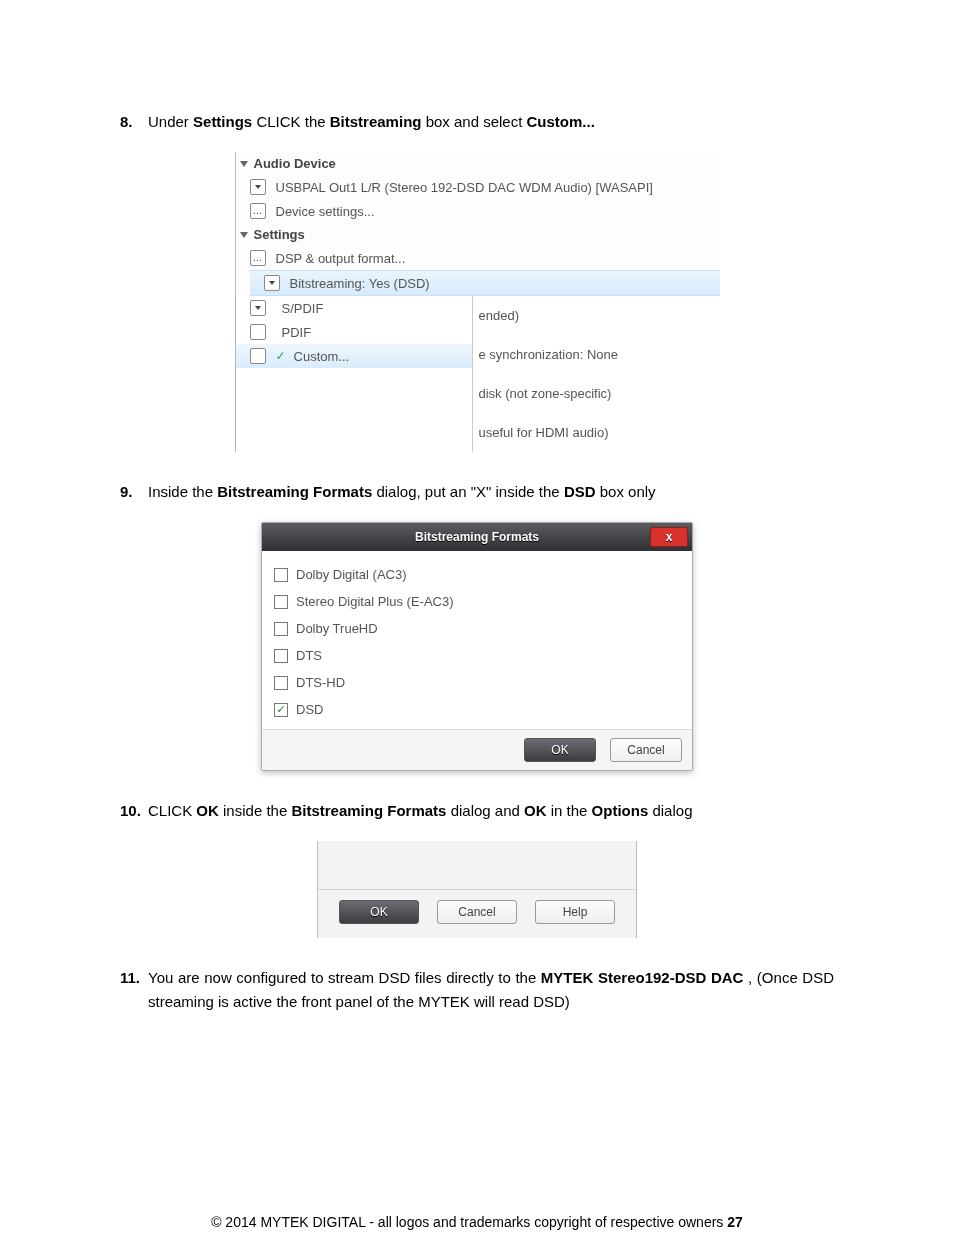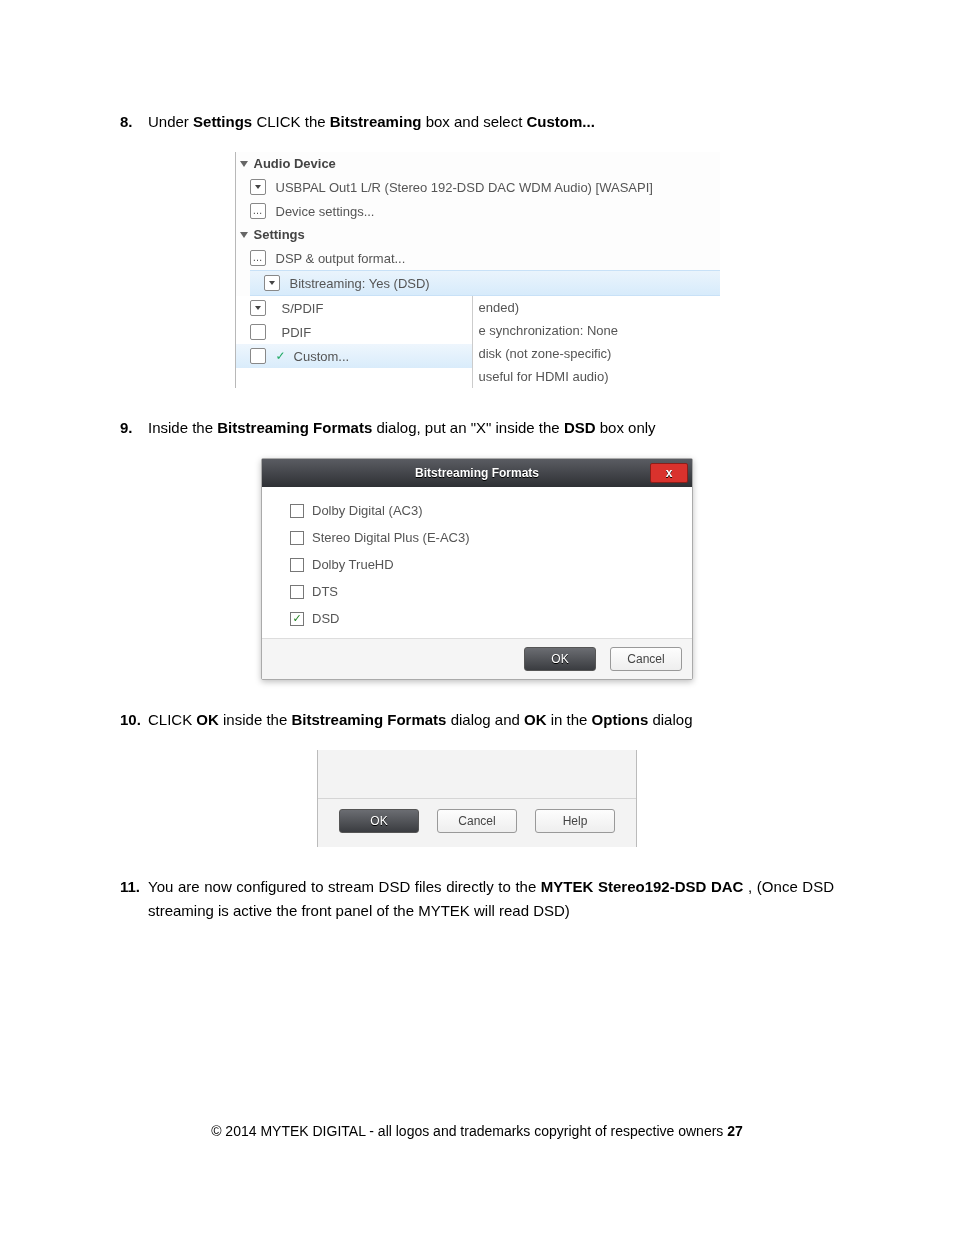--- a/index.html
+++ b/index.html
@@ -105,21 +105,21 @@
   }
   .mrow {
     display: flex; align-items: center;
     padding: 4px 8px 4px 14px;
   }
   .mrow.hl {
     background: linear-gradient(#eef6fd, #d9ecfb);
   }
   .mrow .txt { margin-left: 6px; }
   .tick { color: #2a6; font-size: 12px; margin-right: 2px; }
-  .rrow { padding: 4px 6px; }
+  .rrow { padding: 12px 6px; }
   
   .dialog2 {
     width: 430px;
     border: 1px solid #aaa;
     border-radius: 2px;
     box-shadow: 0 2px 6px rgba(0,0,0,0.25);
     background: #fff;
     font-size: 13px;
     color: #555;
   }
@@ -136,21 +136,21 @@
   .closebtn {
     position: absolute; right: 4px; top: 4px;
     width: 36px; height: 18px;
     background: #d9322d;
     color: #fff;
     border: 1px solid #8a1e1a;
     border-radius: 2px;
     display: flex; align-items: center; justify-content: center;
     font-weight: bold; font-size: 12px;
   }
-  .dlg-body { padding: 10px 28px 6px; }
+  .dlg-body { padding: 10px 12px 6px; }
   .chk-row {
     display: flex; align-items: center;
     padding: 6px 0;
   }
   .cbox {
     width: 12px; height: 12px;
     border: 1px solid #777;
     margin-right: 8px;
     display: flex; align-items: center; justify-content: center;
     font-size: 11px; color: #1a7f1a;
@@ -303,20 +303,24 @@
           <span class="cbox"></span>
           <span>Stereo Digital Plus (E-AC3)</span>
         </div>
         <div class="chk-row">
           <span class="cbox"></span>
           <span>Dolby TrueHD</span>
         </div>
         <div class="chk-row">
           <span class="cbox"></span>
           <span>DTS</span>
+        </div>
+        <div class="chk-row">
+          <span class="cbox"></span>
+          <span>DTS-HD</span>
         </div>
         <div class="chk-row">
           <span class="cbox">✓</span>
           <span>DSD</span>
         </div>
       </div>
       <div class="dlg-foot">
         <div class="btn primary">
           <span>OK</span>
         </div>

